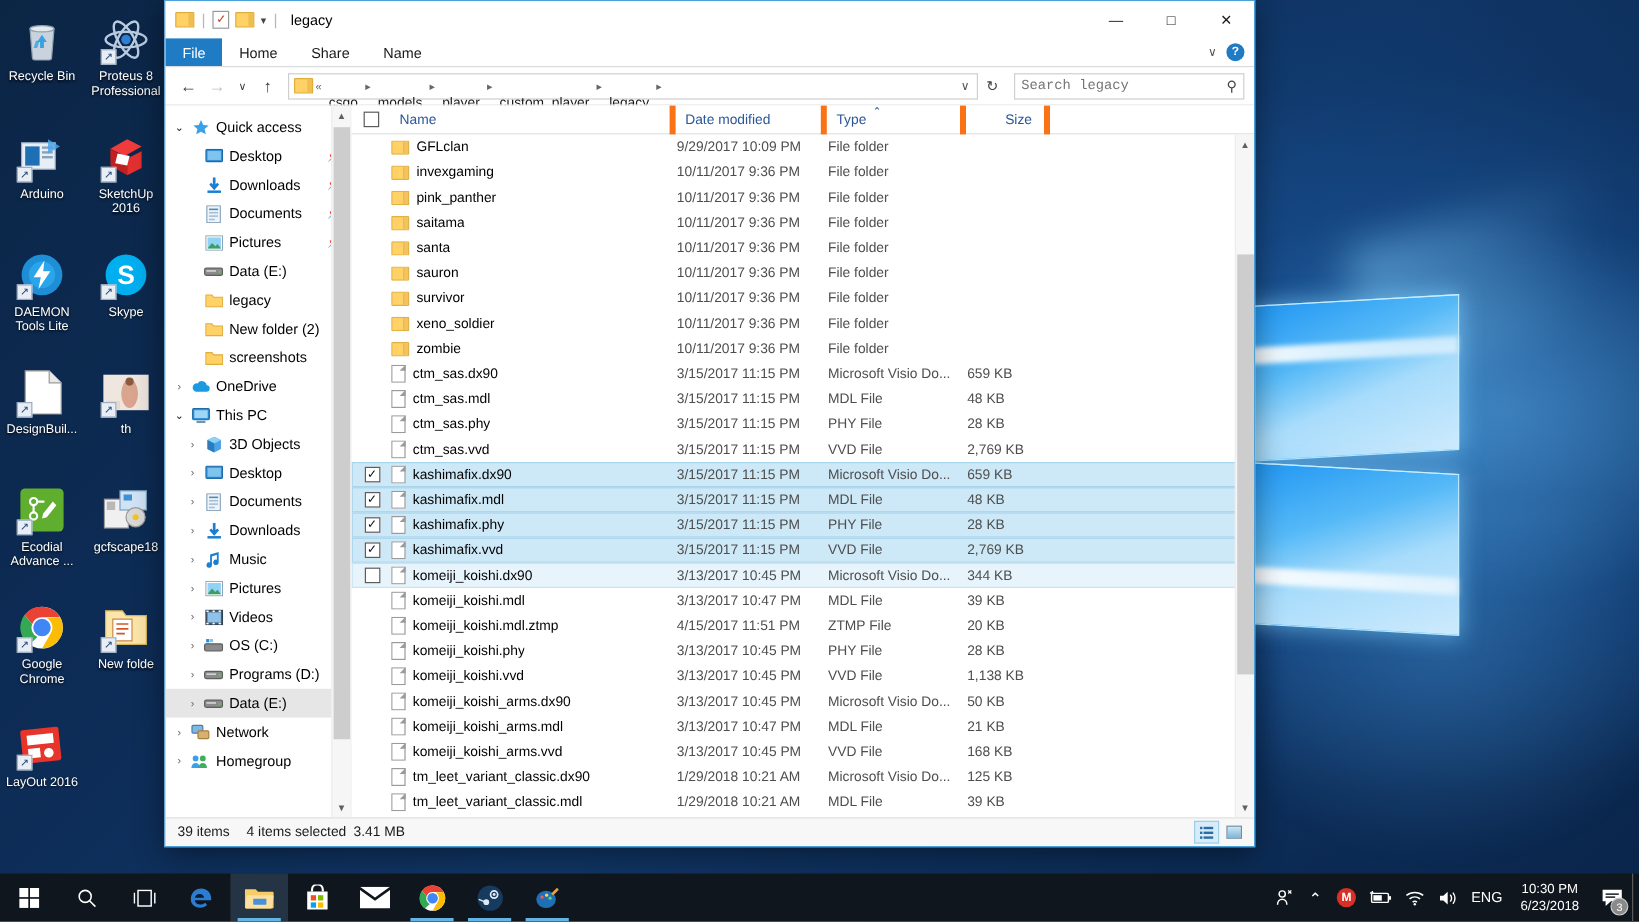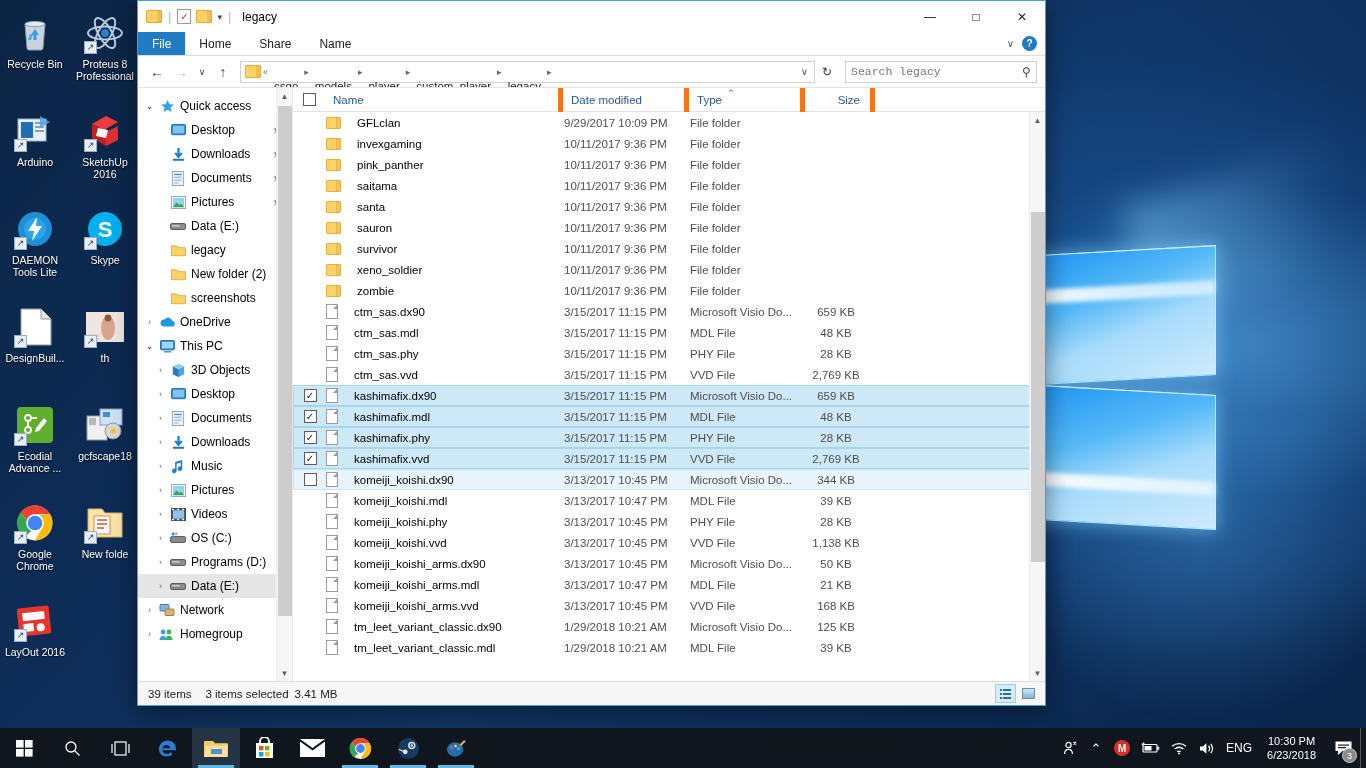--- a/index.html
+++ b/index.html
@@ -220,24 +220,24 @@
   .cb {
     width: 32px; display: flex; align-items: center; justify-content: center; flex: 0 0 32px;
   }
   .cbbox {
     width: 13px; height: 13px; border: 1px solid #5c5c5c; background: #fff;
     display: flex; align-items: center; justify-content: center;
     font-size: 10px; color: #111; line-height: 1;
   }
   .cbbox.empty { color: transparent; }
   .cbbox.hidden { visibility: hidden; }
-  .c-name { width: 238px; display: flex; align-items: center; gap: 16px; overflow: hidden; }
+  .c-name { width: 238px; display: flex; align-items: center; gap: 6px; overflow: hidden; }
   .c-date { width: 126px; color: #4e4e4e; }
   .c-type { width: 116px; color: #4e4e4e; overflow: hidden; white-space: nowrap; }
-  .c-size { width: 70px; text-align: center; padding-right: 10px; color: #4e4e4e; }
+  .c-size { width: 70px; text-align: left; padding-right: 10px; color: #4e4e4e; }
   .fname { white-space: nowrap; overflow: hidden; text-overflow: ellipsis; }
 
   .ic-folder {
     width: 15px; height: 12px; background: #ffd166; border: 1px solid #e2b248;
     border-radius: 1px; position: relative; flex: 0 0 15px;
   }
   .ic-folder:after {
     content:''; position: absolute; right: 0; top: 0; width: 3px; height: 100%;
     background: #f3c45e; border-left: 1px solid #e6b955;
   }
@@ -1045,20 +1045,32 @@
             <div class="c-date">3/13/2017 10:47 PM</div>
             <div class="c-type">MDL File</div>
             <div class="c-size">39 KB</div>
           </div>
           <div class="row">
             <div class="cb">
               <span class="cbbox empty hidden">✓</span>
             </div>
             <div class="c-name">
               <span class="ic-file"></span>
+              <span class="fname">komeiji_koishi.mdl.ztmp</span>
+            </div>
+            <div class="c-date">4/15/2017 11:51 PM</div>
+            <div class="c-type">ZTMP File</div>
+            <div class="c-size">20 KB</div>
+          </div>
+          <div class="row">
+            <div class="cb">
+              <span class="cbbox empty hidden">✓</span>
+            </div>
+            <div class="c-name">
+              <span class="ic-file"></span>
               <span class="fname">komeiji_koishi.phy</span>
             </div>
             <div class="c-date">3/13/2017 10:45 PM</div>
             <div class="c-type">PHY File</div>
             <div class="c-size">28 KB</div>
           </div>
           <div class="row">
             <div class="cb">
               <span class="cbbox empty hidden">✓</span>
             </div>
@@ -1134,21 +1146,21 @@
       <div class="listscroll">
         <div class="sb-arrow">▲</div>
         <div class="sb-thumb" style="top:100px;height:350px;"></div>
         <div class="sb-arrow bottom">▼</div>
       </div>
     </div>
   </div>
 
   <div class="statusbar">
     <span>39 items</span>
-    <span>3 items selected</span>
+    <span>4 items selected</span>
     <span style="margin-left:-8px;">3.41 MB</span>
     <div class="viewbtns">
       <div class="vbtn active">
         <span class="vb-details">
           <span class="dots">
               <i></i>
               <i></i>
               <i></i>
             </span>
           <span class="lines">

